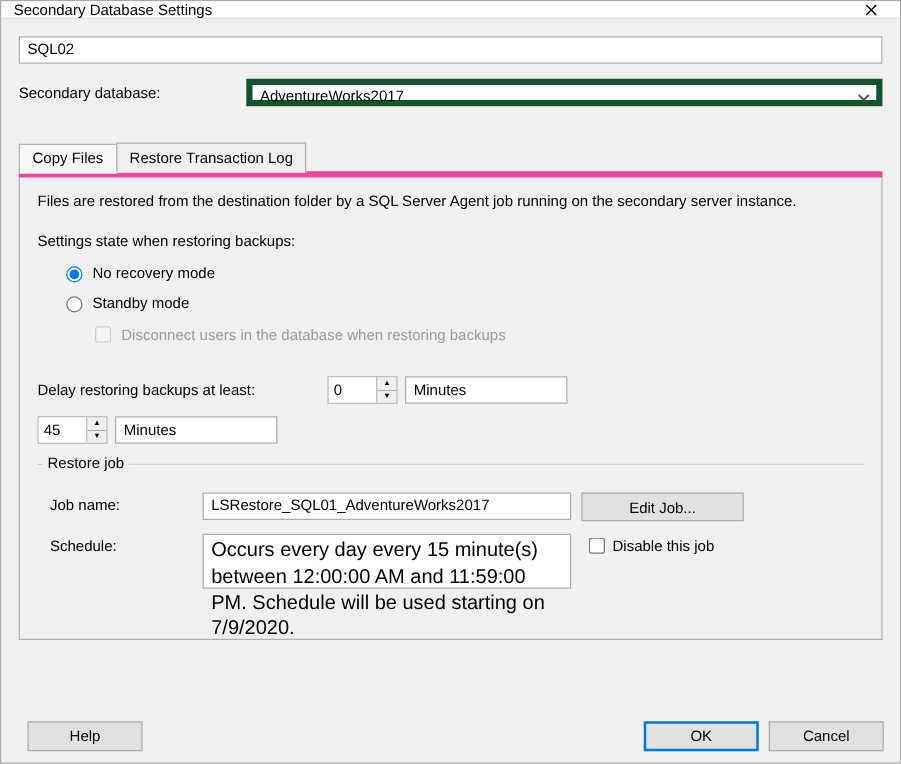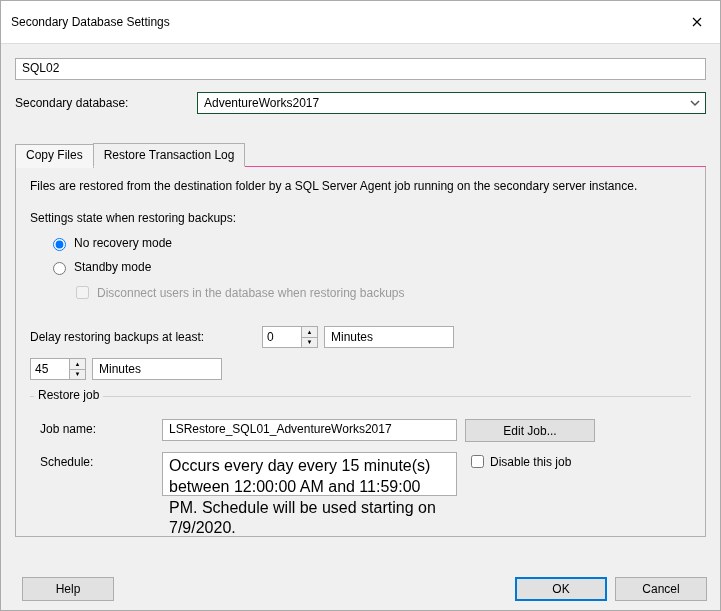--- a/index.html
+++ b/index.html
@@ -8,21 +8,21 @@
     font-family: "Segoe UI", Tahoma, sans-serif;
     font-size: 12px;
     background: #f0f0f0;
     color: #000;
     width: 721px;
     height: 611px;
     overflow: hidden;
     border: 1px solid #aaa;
   }
   .titlebar {
-    height: 43px;
+    height: 14px;
     background: #fff;
     display: flex;
     align-items: center;
     padding: 0 0 0 10px;
     border-bottom: 1px solid #ddd;
   }
   .titlebar .title { flex: 1; }
   .close-btn {
     width: 46px; height: 30px;
     display: flex; align-items: center; justify-content: center;
@@ -33,34 +33,34 @@
 
   .form-row {
     display: flex; align-items: center; margin: 4px 0 12px 0;
   }
   .form-row label.lbl { width: 182px; }
   .text-ro {
     flex: 1; background: #fff; border: 1px solid #adadad;
     height: 22px; padding: 2px 6px; color: #000;
   }
   .select {
-    flex: 1; display: flex; align-items: center; background: #fff;
-    border: 1px solid #14532d; height: 22px; padding: 2px 6px;
+    flex: 1; display: flex; align-items: flex-start; background: #fff;
+    border: 5px solid #14532d; height: 22px; padding: 2px 6px;
     position: relative;
   }
   .select .chev {
     position: absolute; right: 4px; top: 4px;
     width: 12px; height: 12px;
   }
   .select .chev svg { width: 12px; height: 12px; }
 
   .tabs {
     margin-top: 28px;
     display: flex;
-    border-bottom: 1px solid #ec4899;
+    border-bottom: 5px solid #ec4899;
   }
   .tab {
     padding: 4px 10px;
     background: #f0f0f0;
     border: 1px solid #b0b0b0;
     border-bottom: none;
     margin-right: -1px;
     position: relative;
     top: 1px;
   }

